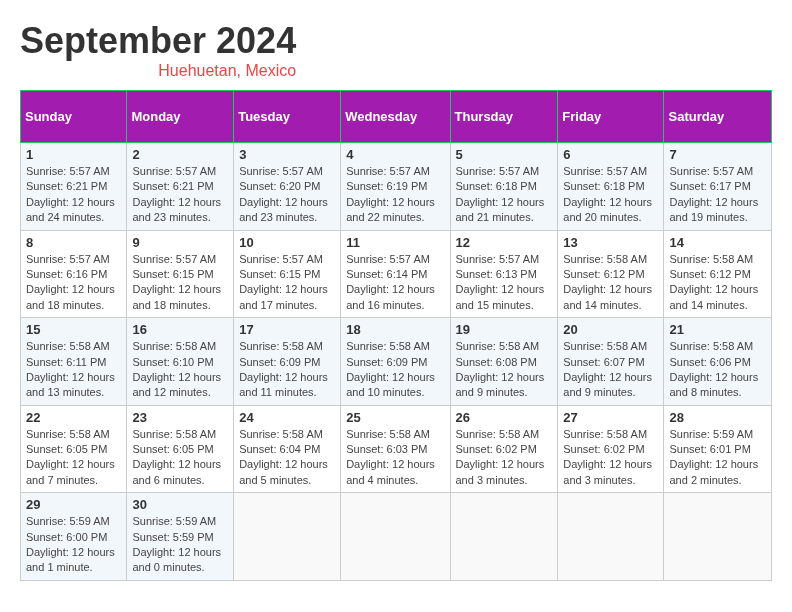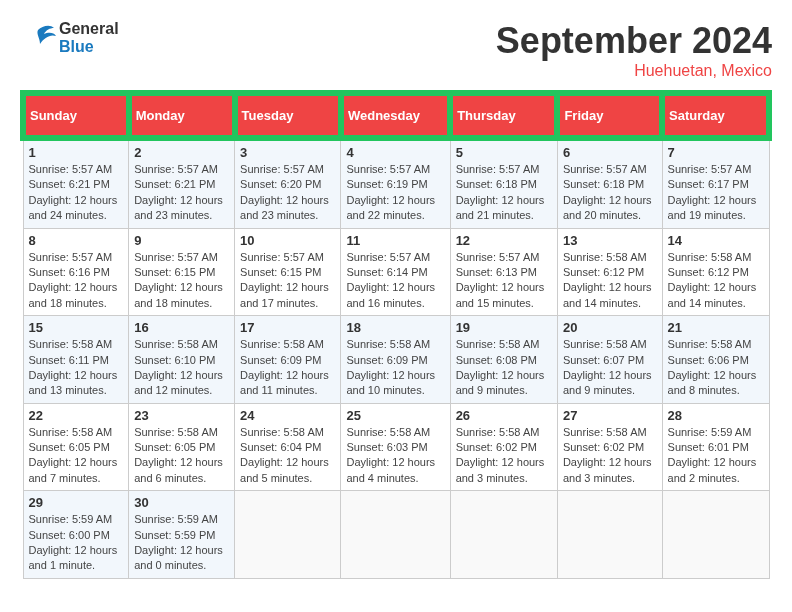--- a/index.html
+++ b/index.html
@@ -33,27 +33,27 @@
     .location-title {
       font-size: 16px;
       color: #ef4444;
     }
     table {
       width: 100%;
       border-collapse: collapse;
       font-size: 11px;
     }
     thead tr th {
-      background-color: #ef4444;
+      background-color: #a21caf;
       color: #fff;
-      padding: 12px 4px;
+      padding: 18px 4px;
       text-align: left;
       font-size: 13px;
       font-weight: bold;
-      border: 6px solid #22c55e;
+      border: 1px solid #22c55e;
     }
     tbody tr td {
       border: 1px solid #ccc;
       vertical-align: top;
       padding: 4px 5px;
       width: 113px;
       min-height: 70px;
     }
     tbody tr:nth-child(odd) td {
       background-color: #f2f7fc;
@@ -74,31 +74,20 @@
       line-height: 1.4;
     }
     .empty-cell {
       background-color: #f9f9f9 !important;
     }
   </style>
 </head>
 <body>
 
 <div class="header-area">
-  <div class="logo">
-    <div style="display:flex;align-items:center;gap:3px;">
-      <svg width="36" height="36" viewBox="0 0 36 36">
-        <path d="M18 10 C22 6, 30 4, 34 8 C30 8, 26 10, 24 14 C28 12, 34 12, 36 16 C30 14, 24 18, 20 24 C20 18, 16 14, 18 10Z" fill="#1a7abf"></path>
-      </svg>
-      <div style="line-height:1.1;">
-        <div style="font-size:16px;font-weight:bold;color:#333;">General</div>
-        <div style="font-size:16px;font-weight:bold;color:#1a7abf;">Blue</div>
-      </div>
-    </div>
-  </div>
   <div class="title-area">
     <div class="month-title">September 2024</div>
     <div class="location-title">Huehuetan, Mexico</div>
   </div>
 </div>
 
 <table>
   <thead>
     <tr>
     <th>Sunday</th>

